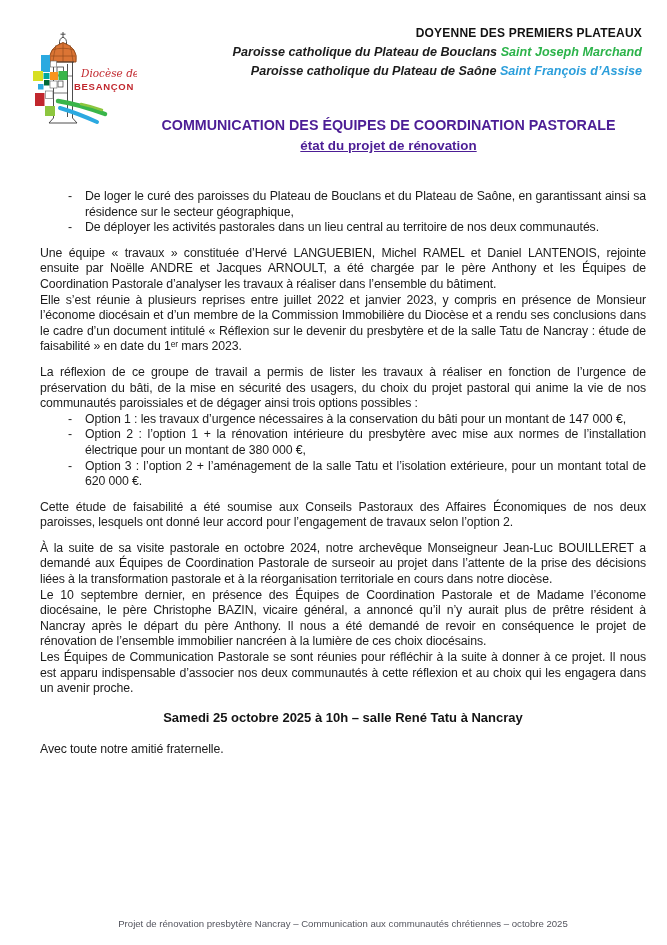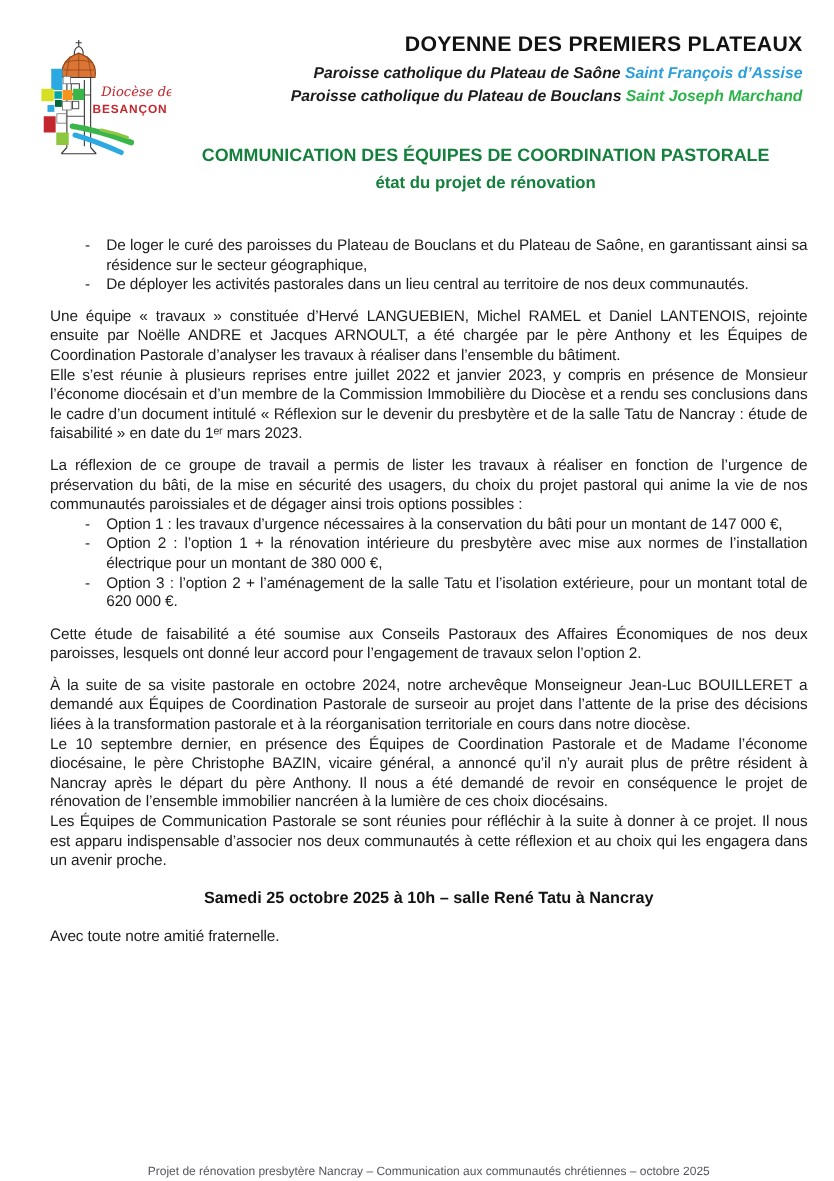--- a/index.html
+++ b/index.html
@@ -4,42 +4,42 @@
 <style>
   html,body{margin:0;padding:0;background:#ffffff;}
   .page{
     position:relative;width:667px;height:945px;background:#ffffff;overflow:hidden;
     font-family:"Liberation Sans",sans-serif;color:#1c1c1c;
   }
   
   .header{position:relative;height:152px;}
   .logo-svg{position:absolute;left:33px;top:31px;}
   .header-right{position:absolute;top:26px;right:25px;text-align:right;}
-  .deanery{font-size:17px;font-weight:bold;color:#121212;letter-spacing:.2px;}
+  .deanery{font-size:12px;font-weight:bold;color:#121212;letter-spacing:.2px;}
   .parish{font-size:12.6px;font-weight:bold;font-style:italic;color:#1c1c1c;margin-top:5px;line-height:14px;}
   .parish .saint-green{color:#2CB34A;}
   .parish .saint-blue{color:#2D9FDB;}
-  .doc-title{position:absolute;left:142px;right:32px;top:117px;text-align:center;color:#15803d;}
+  .doc-title{position:absolute;left:142px;right:32px;top:117px;text-align:center;color:#4c1d95;}
   .doc-title .t1{font-size:14.3px;font-weight:bold;margin-bottom:5px;}
   .doc-title .t2{font-size:13.4px;font-weight:bold;margin-bottom:4px;}
-  .doc-title .t3{font-size:13.4px;font-weight:bold;}
+  .doc-title .t3{font-size:13.4px;font-weight:bold;text-decoration:underline;}
   
   .content{margin:37px 21px 0 40px;font-size:12.3px;line-height:15.6px;letter-spacing:-0.1px;text-align:justify;}
   .content p{margin:0 0 10px 0;text-align:justify;}
   .content p.tight{margin-bottom:0;}
   .pgroup{margin:0 0 10px 0;}
   .pgroup p{margin:0;}
   .bullets{margin:0 0 10px 28px;}
   .bullet{display:flex;}
   .bullet .dash{flex:none;width:17px;}
   .bullet .btxt{flex:1;text-align:justify;}
   .event{text-align:center;font-weight:bold;font-size:13px;letter-spacing:0;margin:13px 0 17px 0;color:#141414;}
   .closing{margin-bottom:0;}
   
-  .footer{position:absolute;left:40px;right:21px;bottom:2px;text-align:center;
+  .footer{position:absolute;left:40px;right:21px;bottom:16px;text-align:center;
     font-size:9.6px;color:#54555e;letter-spacing:0;}
 </style>
 </head>
 <body>
 
 <div class="page">
 
   <div class="header">
 
     <svg class="logo-svg" viewBox="0 0 104 98" width="104" height="98">
@@ -76,22 +76,22 @@
         <path d="M27 77 Q44 82 64 91" stroke="#2BA9E0" stroke-width="4"></path>
         <path d="M48 73 Q58 75 69 79" stroke="#8DC63F" stroke-width="2.4"></path>
       </g>
 
       <text x="48" y="46" font-family="'DejaVu Serif',serif" font-style="italic" font-size="10.5" fill="#C1272D">Diocèse de</text>
       <text x="41" y="59" font-family="'Liberation Sans',sans-serif" font-weight="bold" font-size="9.5" letter-spacing="0.7" fill="#C1272D">BESANÇON</text>
     </svg>
 
     <div class="header-right">
       <div class="deanery">DOYENNE DES PREMIERS PLATEAUX</div>
+      <div class="parish"><span>Paroisse catholique du Plateau de Bouclans </span><span class="saint-green">Saint Joseph Marchand</span></div>
       <div class="parish"><span>Paroisse catholique du Plateau de Saône </span><span class="saint-blue">Saint François d’Assise</span></div>
-      <div class="parish"><span>Paroisse catholique du Plateau de Bouclans </span><span class="saint-green">Saint Joseph Marchand</span></div>
     </div>
 
     <div class="doc-title">
       <div class="t1">COMMUNICATION DES ÉQUIPES DE COORDINATION PASTORALE</div>
       <div class="t3">état du projet de rénovation</div>
     </div>
   </div>
 
   <div class="content">
 

